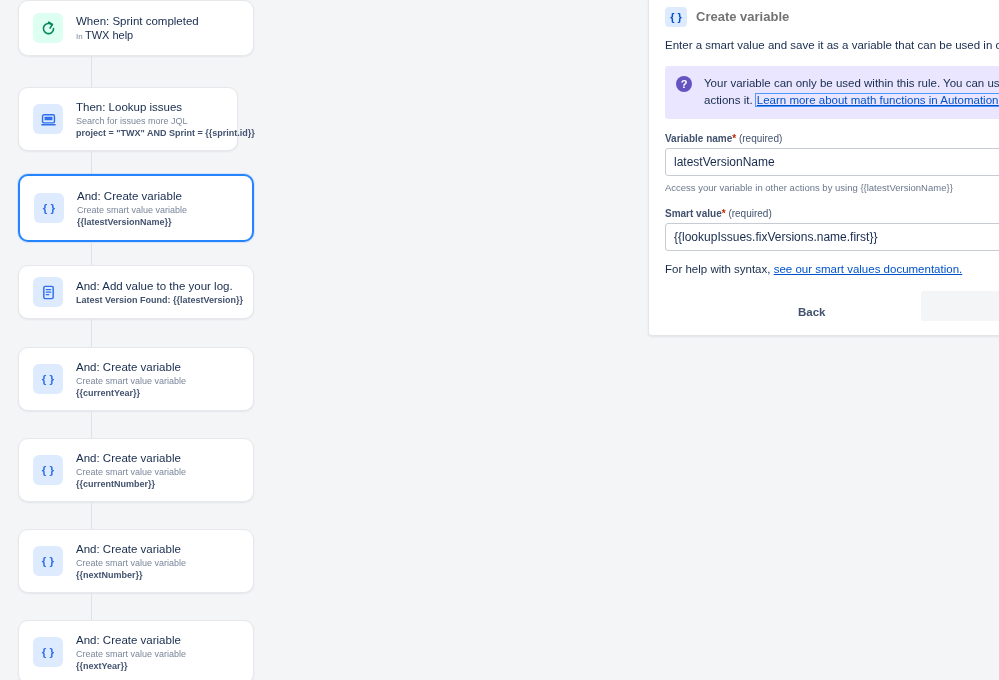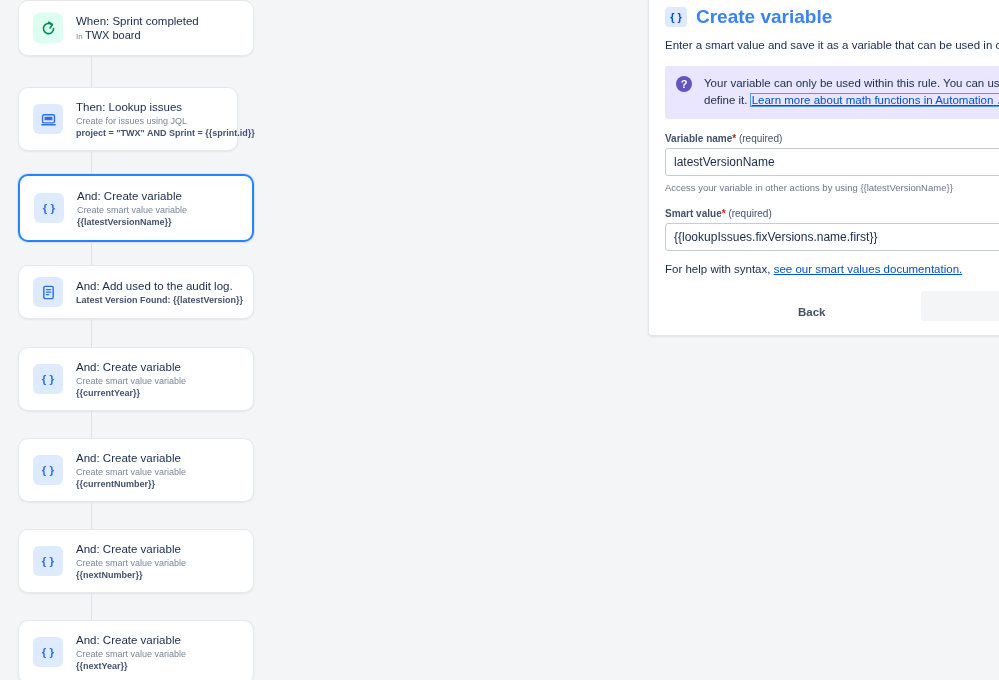--- a/index.html
+++ b/index.html
@@ -96,21 +96,21 @@
     padding: 7px 16px 4px 16px;
   }
   .panel-header-icon {
     width: 22px; height: 20px;
     background: #DEEBFF;
     border-radius: 4px;
     display: flex; align-items: center; justify-content: center;
     margin-right: 9px;
   }
   .panel-title {
-    font-size: 19px; font-weight: bold; color: #3b82f6;
+    font-size: 13px; font-weight: bold; color: #737373;
     line-height: 16px;
   }
 
   .panel-desc {
     font-size: 11.5px; color: #172B4D;
     padding: 6px 16px 0 16px;
     line-height: 16px;
     white-space: nowrap;
   }
 
@@ -211,35 +211,35 @@
   <div id="rule-chain">
       <div class="rule-card" style="position: absolute; left: 14px; right: 4px; top: 0px; min-height: 56px;">
         <span class="rule-icon green">
           <svg width="17" height="17" viewBox="0 0 20 20">
             <path d="M16 10a6 6 0 1 1-1.9-4.4" fill="none" stroke="#00875A" stroke-width="1.9" stroke-linecap="round"></path>
             <path d="M10.3 2.6l4.3 2.6-2.7 4.2" fill="none" stroke="#00875A" stroke-width="1.9" stroke-linecap="round" stroke-linejoin="round"></path>
           </svg>
         </span>
         <div class="rule-text">
           <div class="rule-title">When: Sprint completed</div>
-          <div class="rule-sub"><span class="prefix-small">In </span><span style="font-size: 11px; color: rgb(23, 43, 77);">TWX board</span></div>
+          <div class="rule-sub"><span class="prefix-small">In </span><span style="font-size: 11px; color: rgb(23, 43, 77);">TWX help</span></div>
         </div>
       </div>
       <div class="connector" style="top: 56px; height: 31px;"></div>
       <div class="rule-card" style="position: absolute; left: 14px; right: 20px; top: 87px; min-height: 64px;">
         <span class="rule-icon blue">
           <svg width="17" height="17" viewBox="0 0 20 20">
             <rect x="3" y="4.5" width="14" height="9.5" rx="1.6" fill="none" stroke="#2F6FEB" stroke-width="1.7"></rect>
             <rect x="5.4" y="6.8" width="9.2" height="4" rx="0.6" fill="#2F6FEB"></rect>
             <path d="M2.2 16.2h15.6" stroke="#2F6FEB" stroke-width="1.7" stroke-linecap="round"></path>
           </svg>
         </span>
         <div class="rule-text">
           <div class="rule-title">Then: Lookup issues</div>
-          <div class="rule-sub">Create for issues using JQL</div>
+          <div class="rule-sub">Search for issues more JQL</div>
           <div class="rule-sub-strong">project = "TWX" AND Sprint = {{sprint.id}}</div>
         </div>
       </div>
       <div class="connector" style="top: 151px; height: 23px;"></div>
       <div class="rule-card selected" style="position: absolute; left: 14px; right: 4px; top: 174px; min-height: 68px;">
         <span class="rule-icon blue">
           <svg width="18" height="16" viewBox="0 0 20 16">
             <text x="10" y="12.4" text-anchor="middle" font-family="Liberation Sans, sans-serif" font-size="13" font-weight="bold" fill="#2F6FEB">{ }</text>
           </svg>
         </span>
@@ -251,21 +251,21 @@
       </div>
       <div class="connector" style="top: 242px; height: 23px;"></div>
       <div class="rule-card" style="position: absolute; left: 14px; right: 4px; top: 265px; min-height: 54px;">
         <span class="rule-icon blue">
           <svg width="17" height="17" viewBox="0 0 20 20">
             <rect x="4.5" y="2.8" width="11" height="14.4" rx="1.6" fill="none" stroke="#2F6FEB" stroke-width="1.7"></rect>
             <path d="M7.4 6.6h5.2M7.4 9.6h5.2M7.4 12.6h3" stroke="#2F6FEB" stroke-width="1.5" stroke-linecap="round"></path>
           </svg>
         </span>
         <div class="rule-text">
-          <div class="rule-title">And: Add used to the audit log.</div>
+          <div class="rule-title">And: Add value to the your log.</div>
           <div class="rule-sub-strong">Latest Version Found: {{latestVersion}}</div>
         </div>
       </div>
       <div class="connector" style="top: 319px; height: 28px;"></div>
       <div class="rule-card" style="position: absolute; left: 14px; right: 4px; top: 347px; min-height: 64px;">
         <span class="rule-icon blue">
           <svg width="18" height="16" viewBox="0 0 20 16">
             <text x="10" y="12.4" text-anchor="middle" font-family="Liberation Sans, sans-serif" font-size="13" font-weight="bold" fill="#2F6FEB">{ }</text>
           </svg>
         </span>
@@ -326,21 +326,21 @@
       </span>
       <span class="panel-title">Create variable</span>
     </div>
 
     <div class="panel-desc">Enter a smart value and save it as a variable that can be used in other actions</div>
 
     <div class="info-banner">
       <span class="info-icon">?</span>
       <div class="info-text">
         <span>Your variable can only be used within this rule. You can use other sm</span><br>
-        <span>define it.</span>
+        <span>actions it.</span>
         <a class="info-link" href="#"><span>Learn more about math functions in Automation</span>
           <span class="ext-arrow">↗</span></a>
       </div>
     </div>
 
     <div class="field-block">
       <div class="field-label">
         <span>Variable name</span><span class="req-star">*</span>
         <span class="req-word">(required)</span>
       </div>

